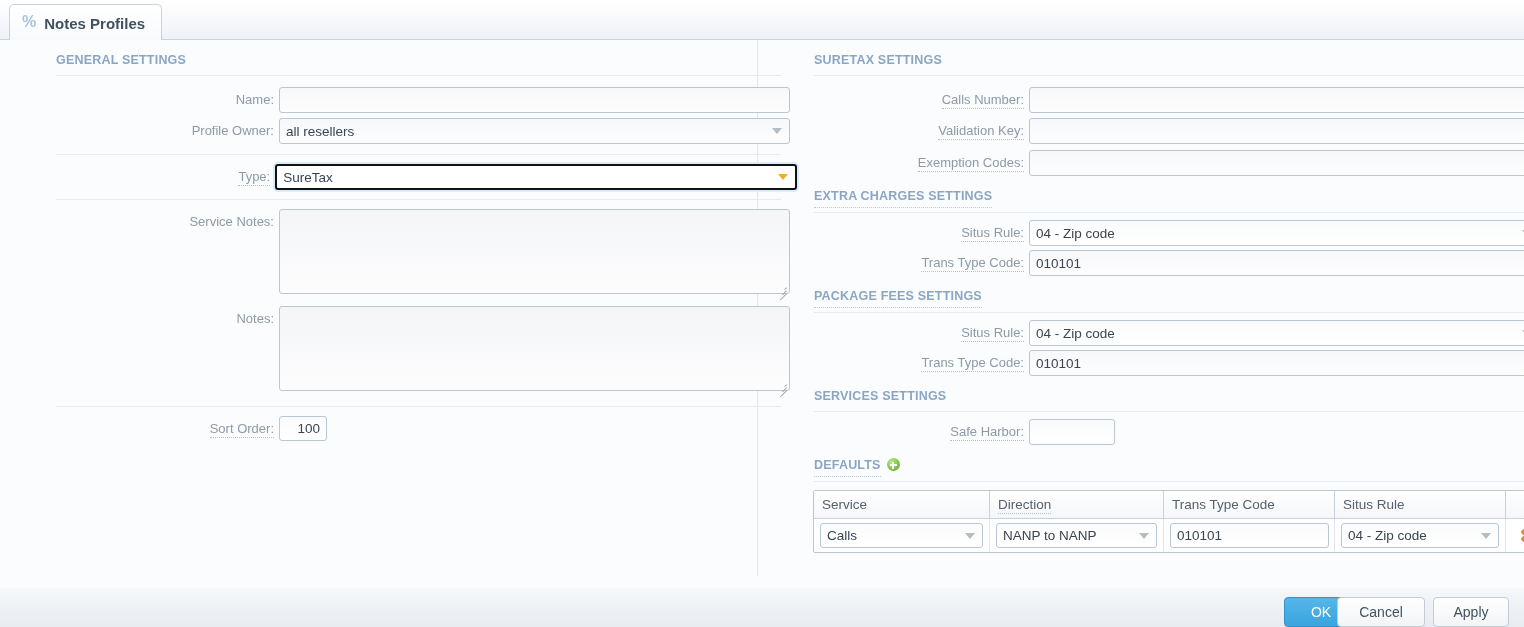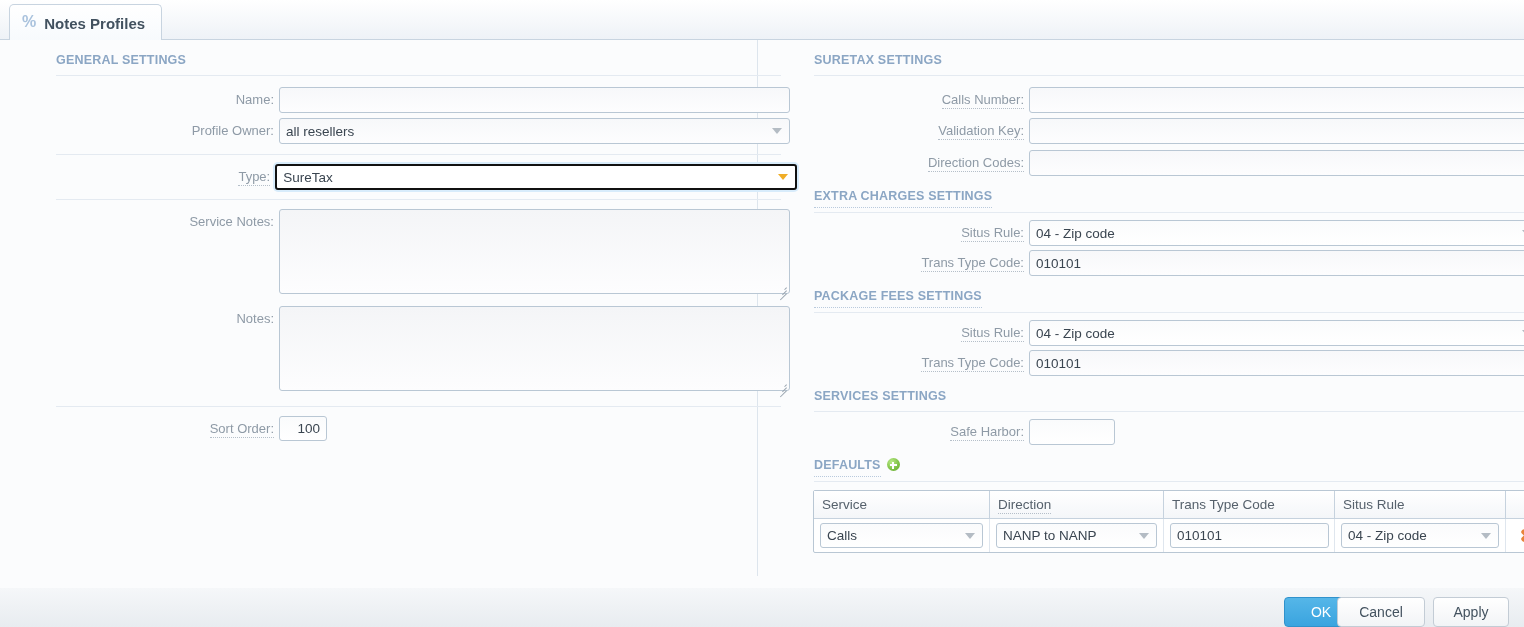--- a/index.html
+++ b/index.html
@@ -313,21 +313,21 @@
       <input class="inp" style="width: 511px; height: 26px; margin-left: 5px;" value="">
     </div>
 
     <div class="row" style="margin-top:5px;">
       <div class="lbl" style="width:226px;"><span class="dot">Validation Key:</span></div>
       <input class="inp" style="width: 511px; height: 26px; margin-left: 5px;" value="">
     </div>
 
 
     <div class="row" style="margin-top:6px;">
-      <div class="lbl" style="width:226px;"><span class="dot">Direction Codes:</span></div>
+      <div class="lbl" style="width:226px;"><span class="dot">Exemption Codes:</span></div>
       <input class="inp" style="width: 511px; height: 26px; margin-left: 5px;" value="">
     </div>
 
     <div class="section-wrap" style="padding-top:12px;">
       <span class="section dot">EXTRA CHARGES SETTINGS</span>
     </div>
     <div class="section-rule"></div>
 
     <div class="row" style="margin-top:7px;">
       <div class="lbl" style="width:226px;"><span class="dot">Situs Rule:</span></div>

